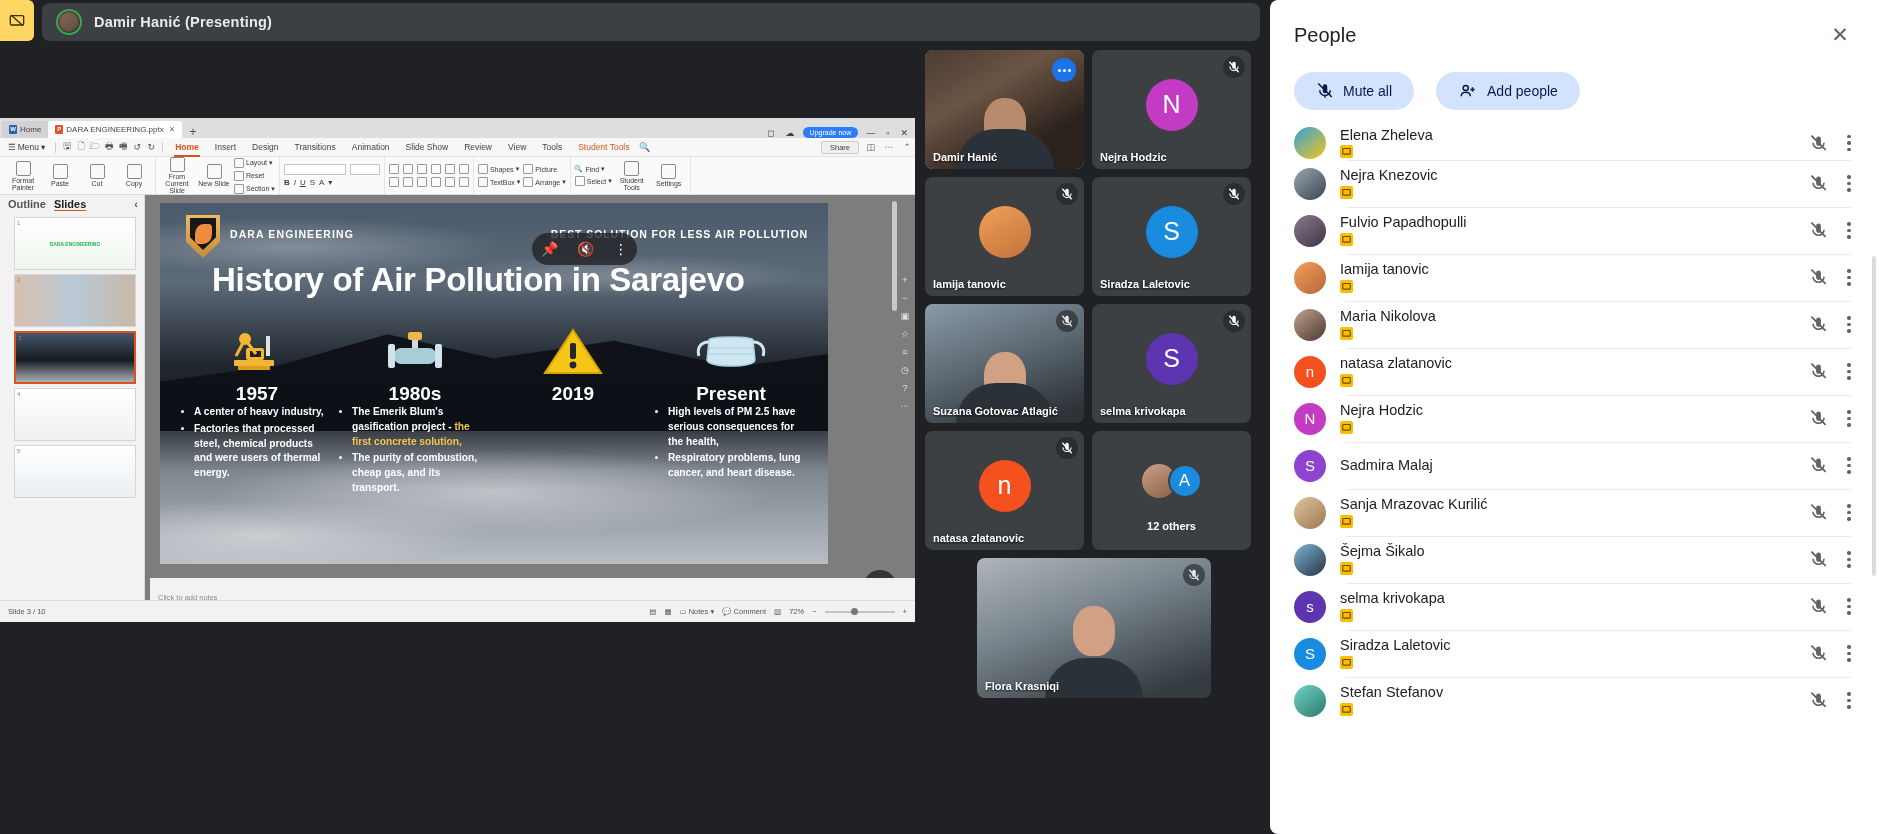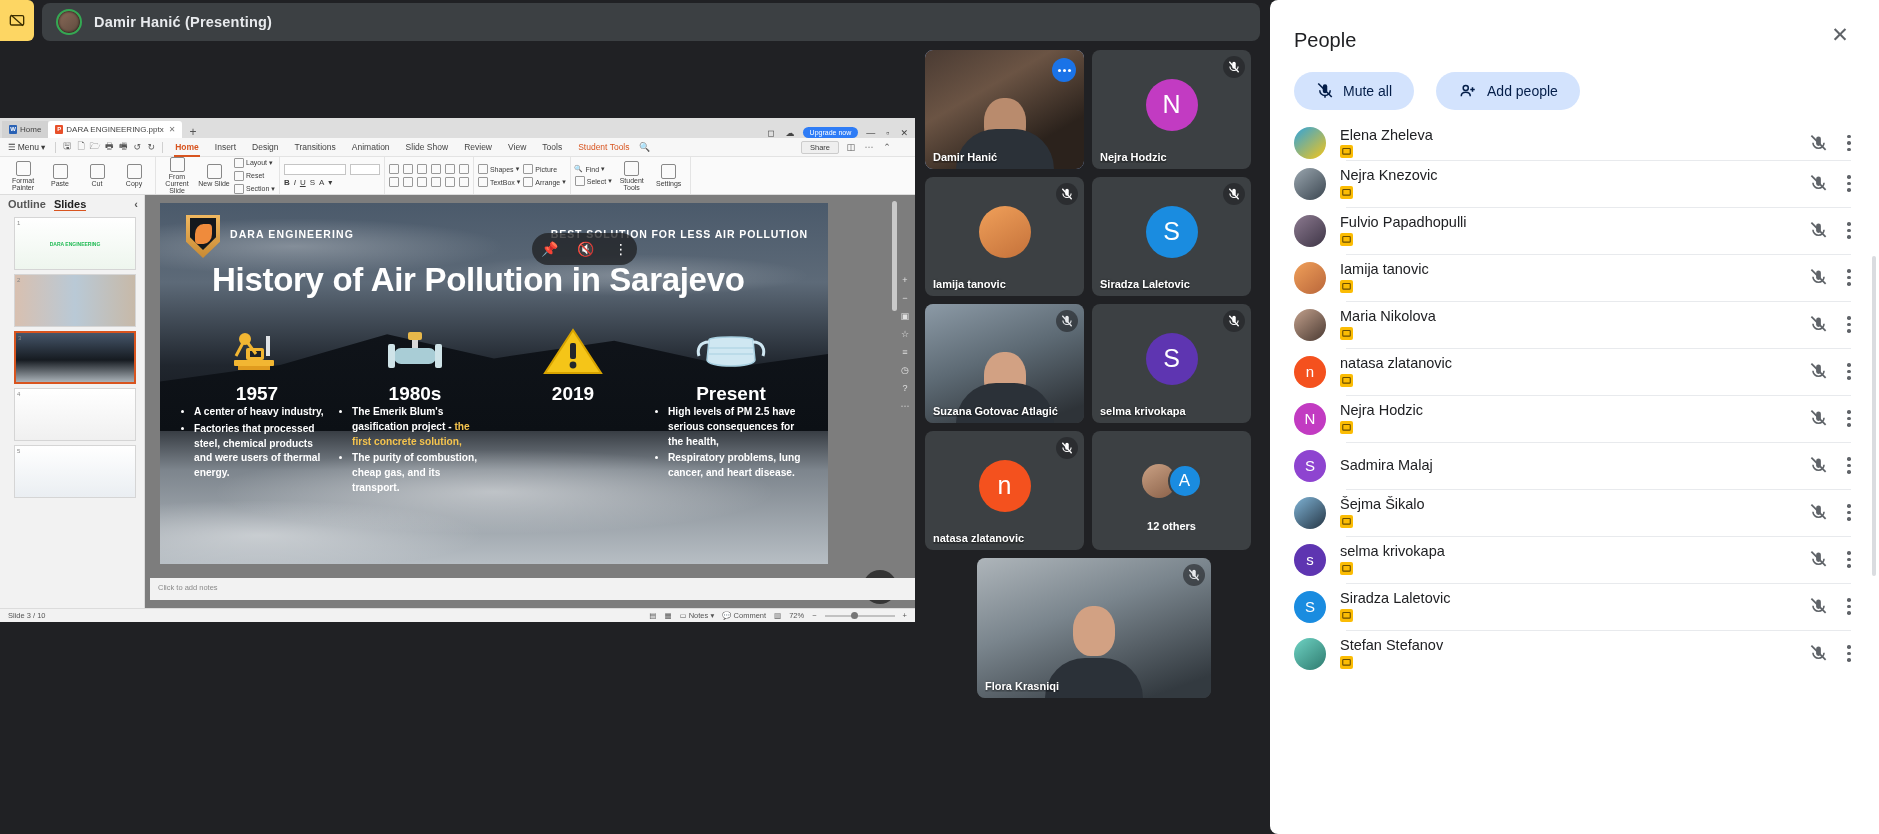--- a/index.html
+++ b/index.html
@@ -57,21 +57,21 @@
     font-size: 8.5px; color: #3b3b3b; padding-left: 3px; gap: 2px;
     border-bottom: 1px solid #e3e3e3;
   }
   .menu-btn { padding: 0 5px; display:flex; align-items:center; gap:2px; }
   .qicon { width: 12px; text-align: center; color: #555; font-size: 9px; }
   .rb-tab { padding: 0 7px; color: #444; position: relative; height: 19px; line-height: 19px; }
   .rb-tab.sel { color: #d8541f; font-weight: bold; }
   .rb-tab.sel::after { content:""; position:absolute; left:6px; right:6px; bottom:0; height:2px; background:#d8541f; }
   .rb-tab.orange { color: #d8541f; }
   .menu-sep { width: 1px; height: 11px; background: #d0d0d0; margin: 0 3px; }
-  .menu-right { margin-left: auto; display: flex; align-items: center; gap: 6px; padding-right: 22px; font-size: 8px; }
+  .menu-right { margin-left: auto; display: flex; align-items: center; gap: 6px; padding-right: 2px; font-size: 8px; }
   .share-btn { background: #efefef; border: 1px solid #ccc; border-radius: 2px; padding: 1px 8px; font-size: 7.5px; }
 
   .wps-ribbon {
     height: 38px; background: #fafafa; border-bottom: 1px solid #dcdcdc;
     display: flex; align-items: center; font-size: 7px; color: #3b3b3b; padding: 0 2px;
   }
   .rgroup { display: flex; align-items: center; height: 100%; padding: 0 4px; gap: 3px; border-right: 1px solid #e4e4e4; }
   .rcol { display: flex; flex-direction: column; justify-content: center; gap: 3px; }
   .ritem { display: flex; align-items: center; gap: 2px; white-space: nowrap; font-size: 7px; }
   .ricon { width: 10px; height: 10px; border: 1px solid #999; border-radius: 1px; display: inline-block; }
@@ -120,22 +120,22 @@
   .col { width: 25%; padding: 0 6px; }
   .col-icon { height: 58px; display: flex; align-items: center; justify-content: center; }
   .col-year { text-align: center; color: #fff; font-size: 19px; font-weight: bold; margin-top: 2px; }
   .col-list { color: #fff; font-size: 10.2px; font-weight: bold; line-height: 1.45; padding-left: 10px; }
   .col-list li { margin-bottom: 2px; }
   .hl { color: #f5c44e; }
 
   .zoom-fab { position: absolute; right: 18px; bottom: 18px; width: 34px; height: 34px; border-radius: 50%;
               background: rgba(25,25,25,.72); display: flex; align-items: center; justify-content: center; }
   .note-bar { position: absolute; left: 150px; right: 0; bottom: 22px; height: 22px; background: #f2f2f2;
-              font-size: 7.5px; color: #8a8a8a; padding: 5px 0 0 8px; margin-top: 20px; }
-  .status-bar { position: absolute; left: 0; right: 0; bottom: 0; height: 14px; background: #f2f2f2;
+              font-size: 7.5px; color: #8a8a8a; padding: 15px 0 0 8px; margin-top: 20px; }
+  .status-bar { position: absolute; left: 0; right: 0; bottom: 0; height: 22px; background: #f2f2f2;
       border-top: 1px solid #dcdcdc; display: flex; align-items: center; font-size: 7.5px; color: #555; padding: 0 8px; gap: 10px; }
   .sb-right { margin-left: auto; display: flex; align-items: center; gap: 8px; }
   .zoom-slider { width: 70px; height: 2px; background: #c2c2c2; position: relative; }
   .zoom-knob { position: absolute; left: 26px; top: -3px; width: 7px; height: 7px; border-radius: 50%; background: #777; }
   .vscroll { position: absolute; right: 18px; top: 6px; width: 5px; height: 110px; background: #c9c9c9; border-radius: 3px; }
   .side-tools { position: absolute; right: 1px; top: 80px; width: 18px; display: flex; flex-direction: column;
                 align-items: center; gap: 8px; font-size: 9px; color: #e0e0e0; }
 
   
   .tiles { position: absolute; left: 925px; top: 50px; width: 338px; }
@@ -167,21 +167,21 @@
   .others .o2 { width: 34px; height: 34px; border-radius: 50%; background: #1a8ce0; color: #fff;
     display: flex; align-items: center; justify-content: center; font-size: 17px; margin-left: -8px; border: 2px solid #3c4043; }
   .others-label { position: absolute; left: 0; right: 0; bottom: 18px; text-align: center;
     color: #fff; font-size: 11px; font-weight: bold; }
 
   
   .people {
     position: absolute; right: 0; top: 0; width: 609px; height: 834px; background: #fff;
     border-radius: 8px 0 0 8px; display: flex; flex-direction: column;
   }
-  .people-hdr { display: flex; align-items: flex-end; padding: 18px 22px 6px 24px; }
+  .people-hdr { display: flex; align-items: center; padding: 18px 22px 6px 24px; }
   .people-title { font-size: 20px; color: #202124; font-weight: normal; }
   .close-x { margin-left: auto; width: 34px; height: 34px; display: flex; align-items: center; justify-content: center;
              border-radius: 50%; color: #5f6368; font-size: 21px; }
   .people-actions { display: flex; gap: 22px; padding: 14px 24px 10px 24px; }
   .pill { height: 38px; border-radius: 19px; background: #d3e3fd; color: #041e49;
     display: flex; align-items: center; gap: 9px; padding: 0 22px; font-size: 14px; }
   .plist { flex: 1; overflow: hidden; position: relative; padding: 0 12px 0 24px; margin-top: 6px; }
   .prow { display: flex; align-items: center; height: 47px; position: relative; }
   .prow + .prow::before { content:""; position: absolute; left: 52px; right: 16px; top: 0; height: 1px; background: #e8eaed; }
   .pav { width: 32px; height: 32px; border-radius: 50%; flex: none; display: flex; align-items: center;
@@ -854,20 +854,43 @@
               <path d="M3 2 L21 20" stroke="#5f6368" stroke-width="2.2"></path>
             </svg>
           </span>
         <span class="pdots">
             <i></i>
             <i></i>
             <i></i>
           </span>
       </div>
 
+      <div class="prow">
+        <span class="pav" style="background:linear-gradient(140deg,#e0c29c,#9c7b52);"></span>
+        <span class="pinfo">
+            <span class="pname">Sanja Mrazovac Kurilić</span>
+          <span class="pbadge">
+              <svg width="9" height="9" viewBox="0 0 24 24">
+                <rect x="2" y="4" width="20" height="15" rx="2" fill="none" stroke="#6b4e00" stroke-width="3"></rect>
+              </svg>
+            </span>
+          </span>
+        <span class="picon">
+            <svg width="19" height="19" viewBox="0 0 24 24">
+              <path d="M12 3a3 3 0 013 3v6a3 3 0 01-6 0V6a3 3 0 013-3z" fill="#5f6368"></path>
+              <path d="M5 11a7 7 0 0014 0" fill="none" stroke="#5f6368" stroke-width="2"></path>
+              <path d="M3 2 L21 20" stroke="#5f6368" stroke-width="2.2"></path>
+            </svg>
+          </span>
+        <span class="pdots">
+            <i></i>
+            <i></i>
+            <i></i>
+          </span>
+      </div>
 
       <div class="prow">
         <span class="pav" style="background:linear-gradient(140deg,#7fb3d5,#253544);"></span>
         <span class="pinfo">
             <span class="pname">Šejma Šikalo</span>
           <span class="pbadge">
               <svg width="9" height="9" viewBox="0 0 24 24">
                 <rect x="2" y="4" width="20" height="15" rx="2" fill="none" stroke="#6b4e00" stroke-width="3"></rect>
               </svg>
             </span>

